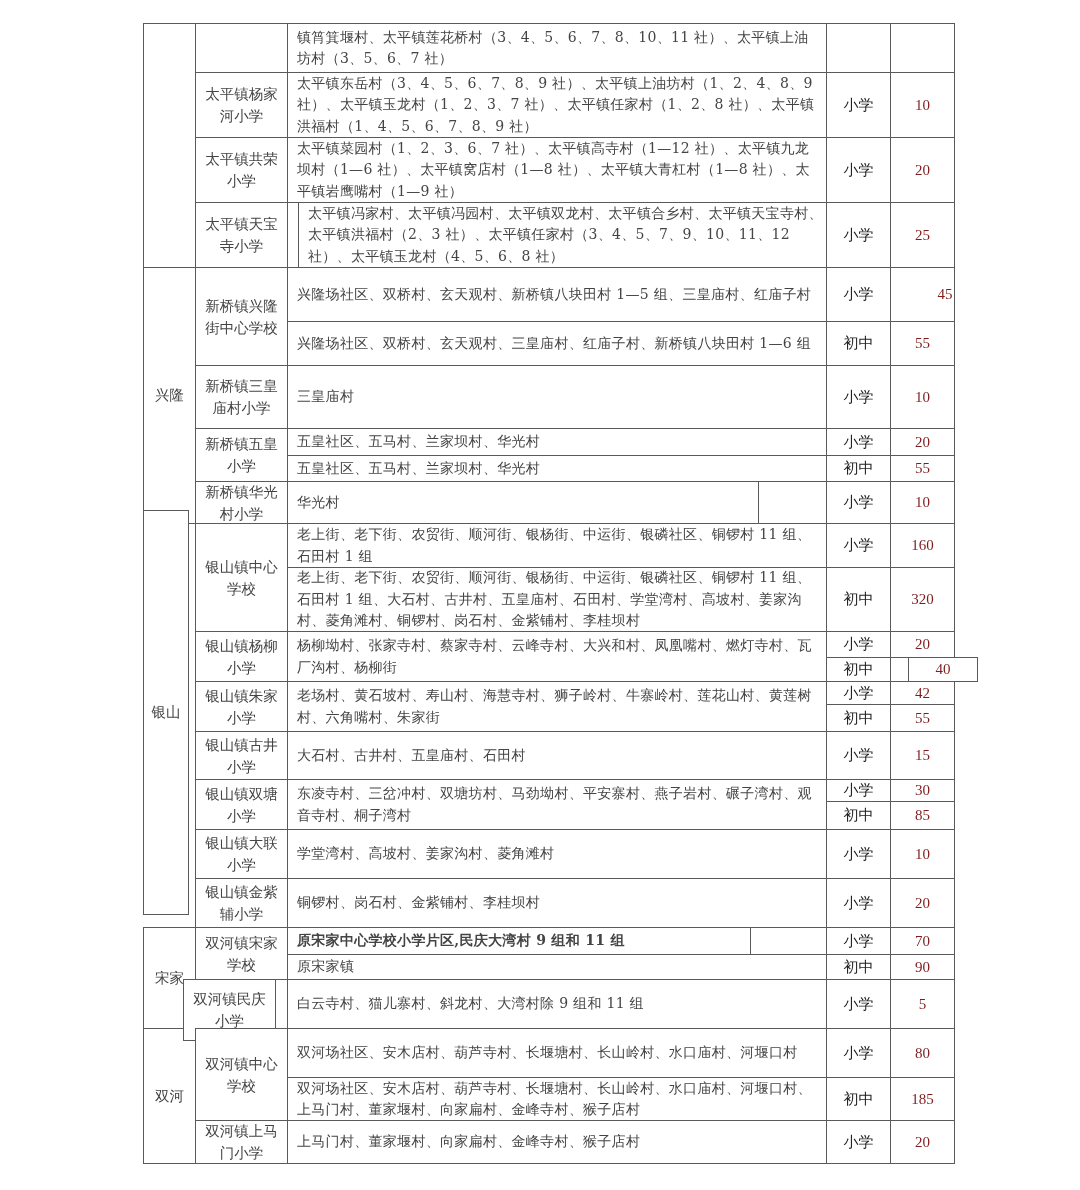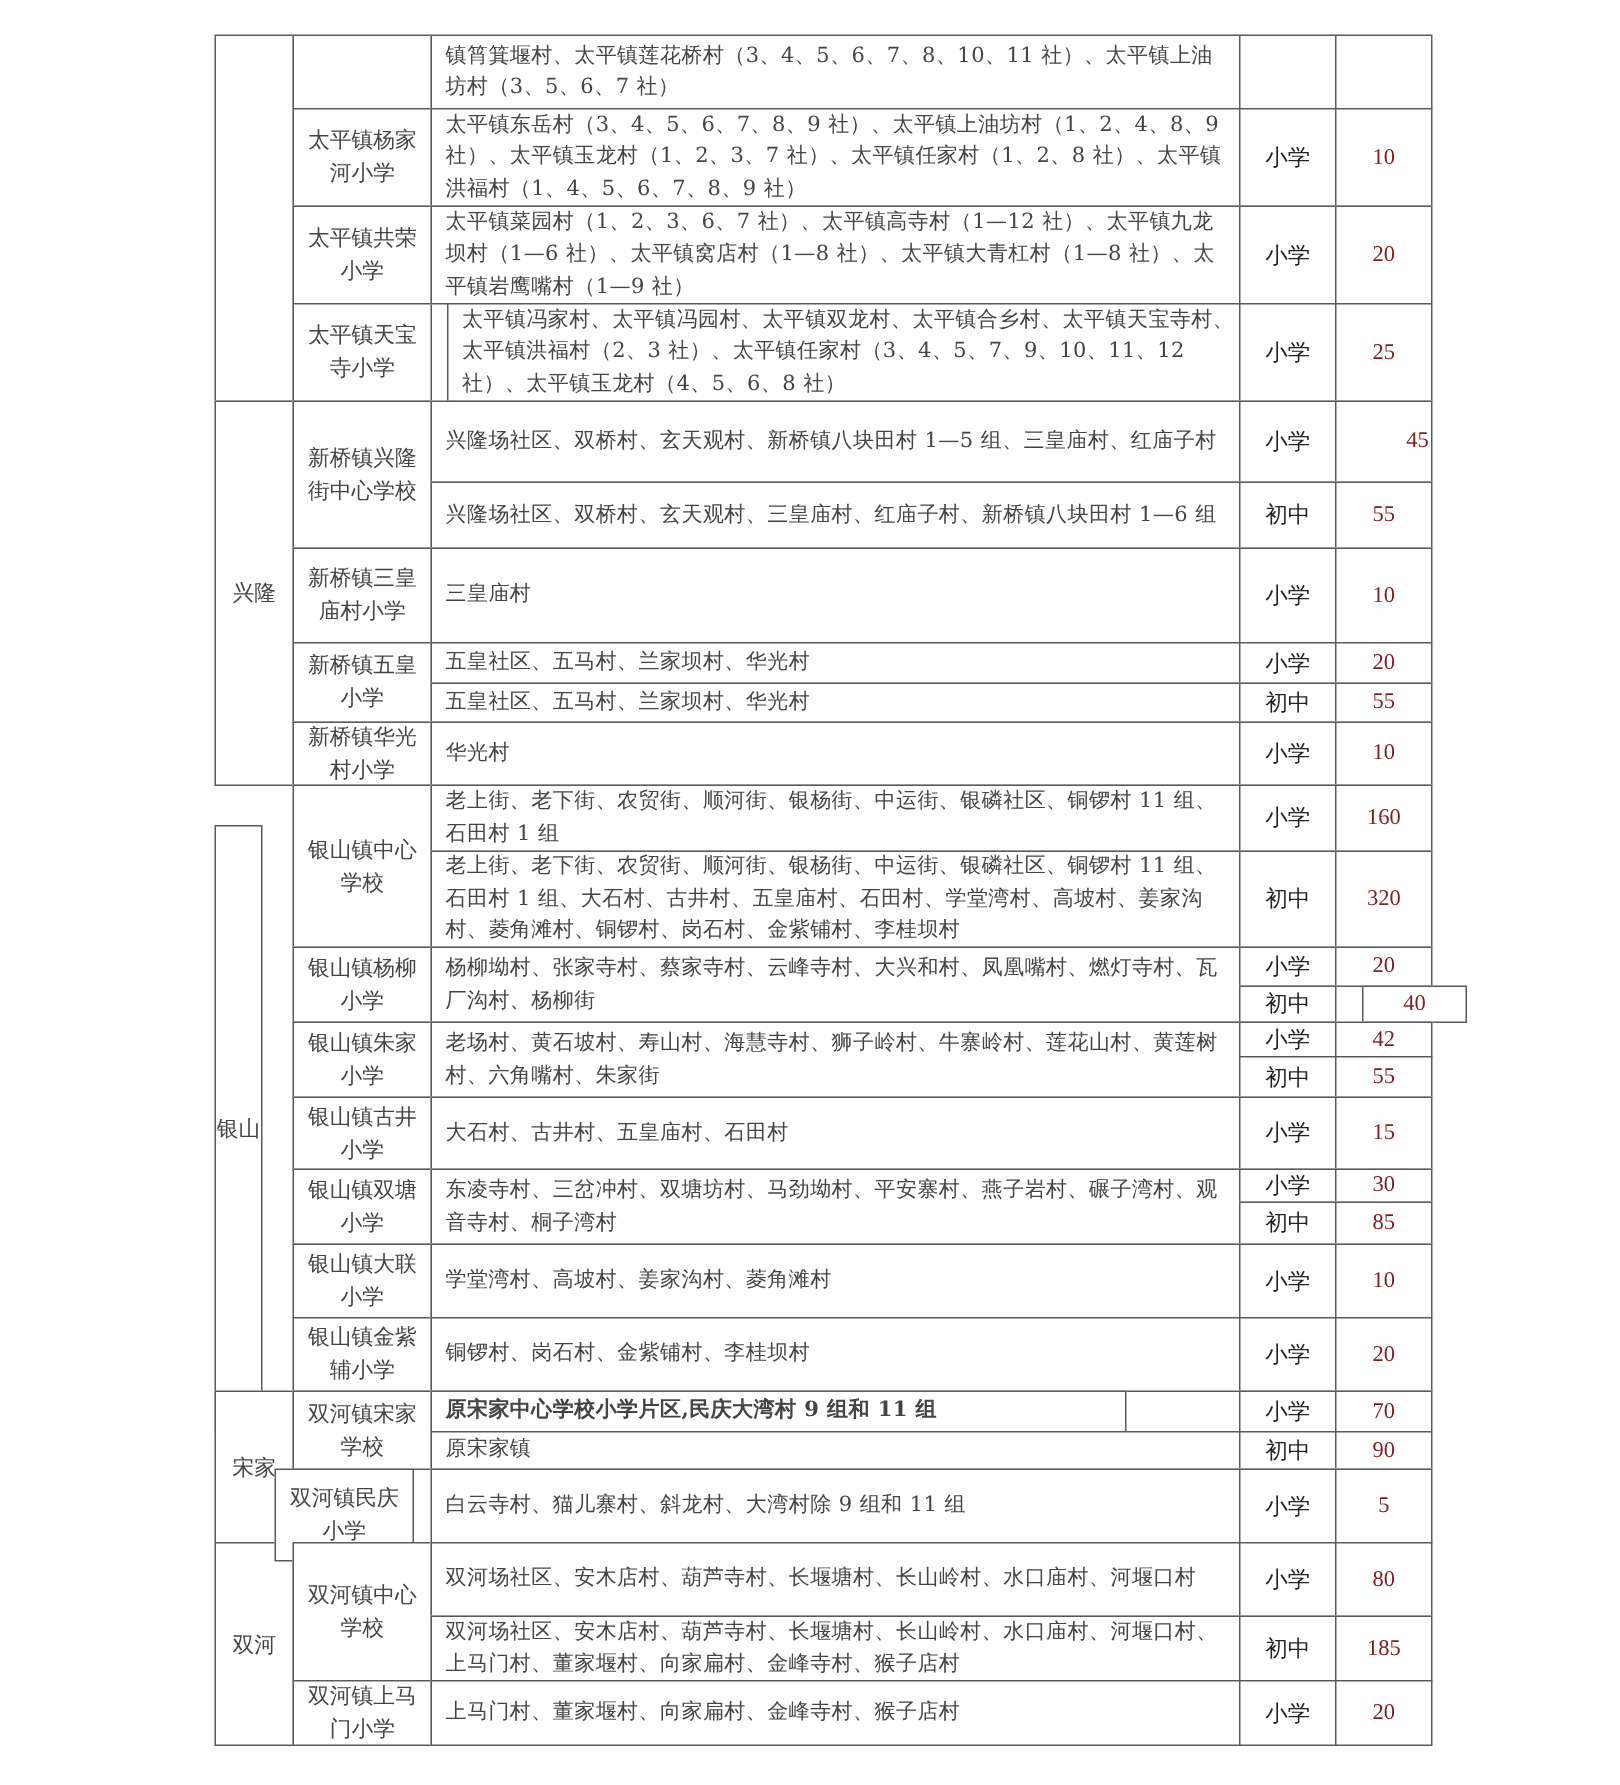--- a/index.html
+++ b/index.html
@@ -17,21 +17,21 @@
 </head>
 <body>
 
 <div id="tbl">
     <div class="cell town" style="left: 0px; width: 53px; top: 0px; height: 245px;">
       <span></span>
     </div>
     <div class="cell town" style="left: 0px; width: 53px; top: 244px; height: 257px;">
       <span>兴隆</span>
     </div>
-    <div class="cell town" style="left: 0px; width: 32px; top: 527px; height: 405px;">
+    <div class="cell town" style="left: 0px; width: 46px; top: 487px; height: 405px;">
       <span>银山</span>
     </div>
     <div class="cell town" style="left: 0px; width: 53px; top: 904px; height: 102px;">
       <span>宋家</span>
     </div>
     <div class="cell town" style="left: 0px; width: 53px; top: 1005px; height: 136px;">
       <span>双河</span>
     </div>
     <div class="cell school" style="left: 52px; width: 93px; top: 0px; height: 50px;">
       <span></span>
@@ -110,21 +110,21 @@
     </div>
     <div class="cell area" style="left: 144px; width: 540px; top: 342px; height: 64px;">
       <span>三皇庙村</span>
     </div>
     <div class="cell area" style="left: 144px; width: 540px; top: 405px; height: 28px;">
       <span>五皇社区、五马村、兰家坝村、华光村</span>
     </div>
     <div class="cell area" style="left: 144px; width: 540px; top: 432px; height: 27px;">
       <span>五皇社区、五马村、兰家坝村、华光村</span>
     </div>
-    <div class="cell area" style="left: 144px; width: 540px; top: 458px; height: 43px;">
+    <div class="cell area" style="left: 144px; width: 472px; top: 458px; height: 43px;">
       <span>华光村</span>
     </div>
     <div class="cell area" style="left: 144px; width: 540px; top: 500px; height: 45px;">
       <span>老上街、老下街、农贸街、顺河街、银杨街、中运街、银磷社区、铜锣村 11 组、石田村 1 组</span>
     </div>
     <div class="cell area" style="left: 144px; width: 540px; top: 544px; height: 65px;">
       <span>老上街、老下街、农贸街、顺河街、银杨街、中运街、银磷社区、铜锣村 11 组、石田村 1 组、大石村、古井村、五皇庙村、石田村、学堂湾村、高坡村、姜家沟村、菱角滩村、铜锣村、岗石村、金紫铺村、李桂坝村</span>
     </div>
     <div class="cell area" style="left: 144px; width: 540px; top: 608px; height: 51px;">
       <span>杨柳坳村、张家寺村、蔡家寺村、云峰寺村、大兴和村、凤凰嘴村、燃灯寺村、瓦厂沟村、杨柳街</span>

